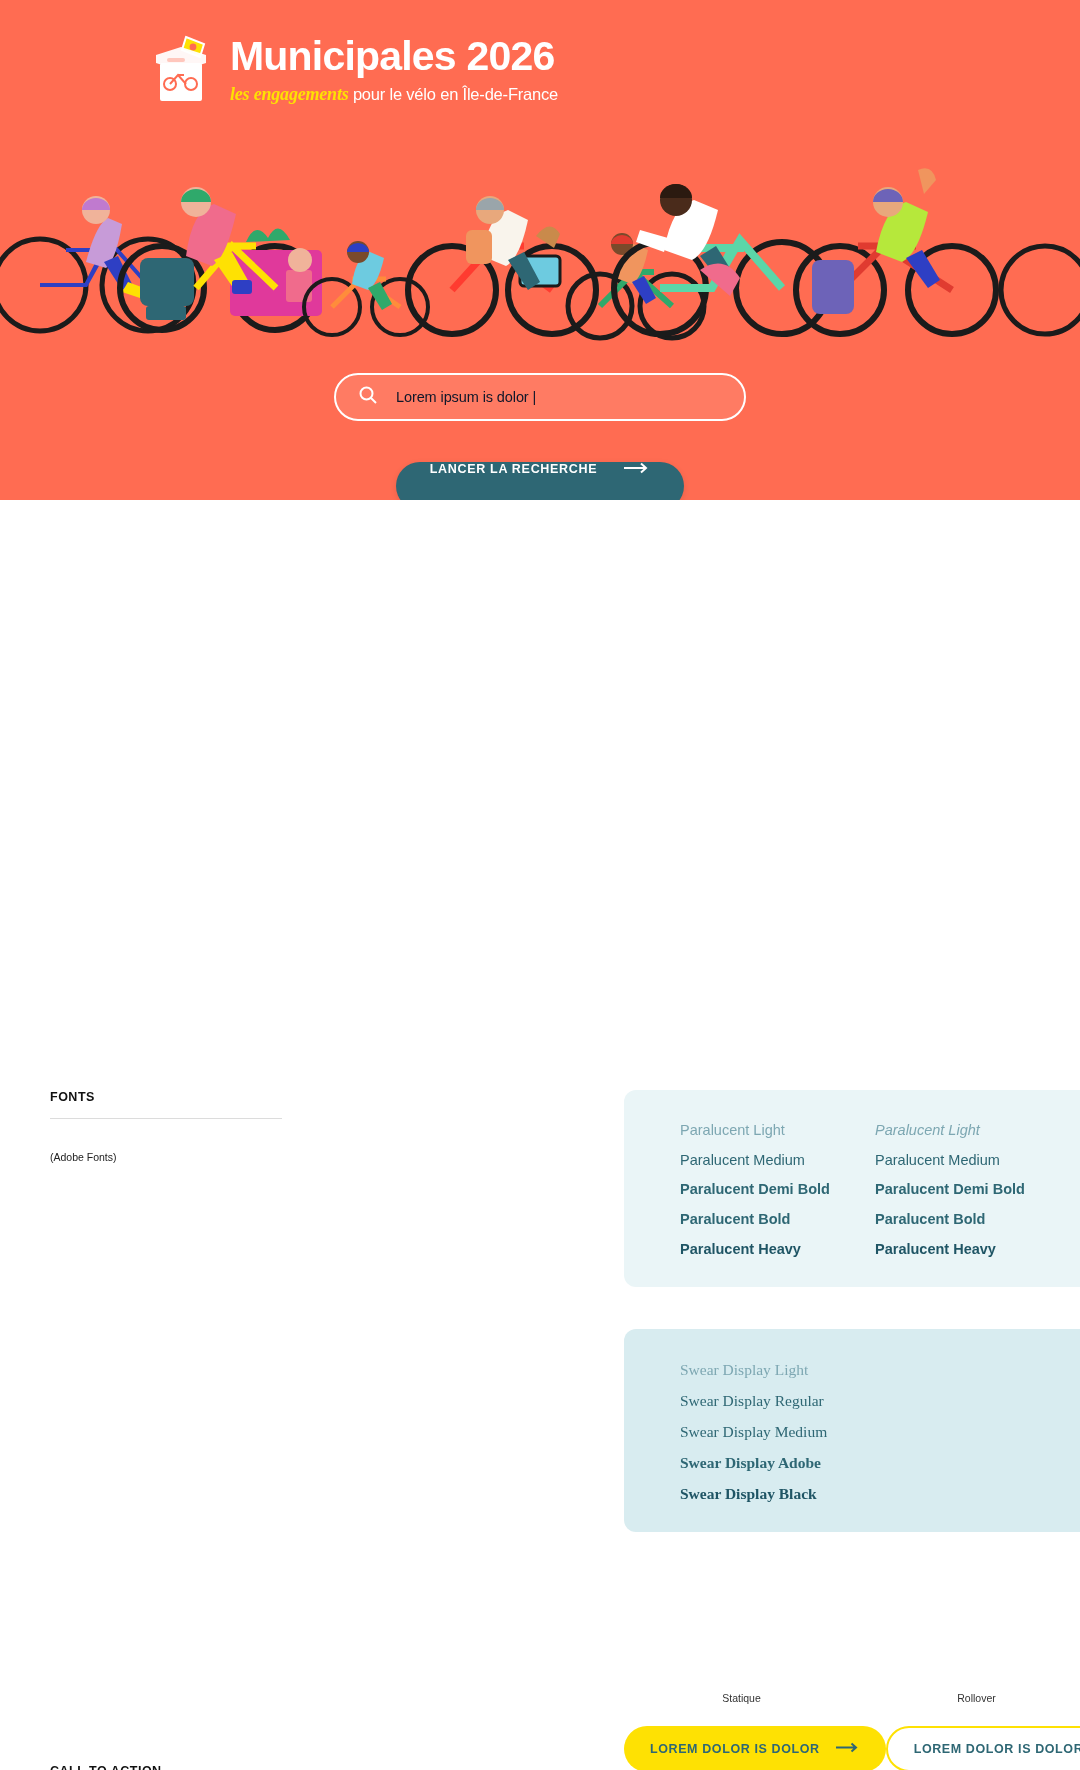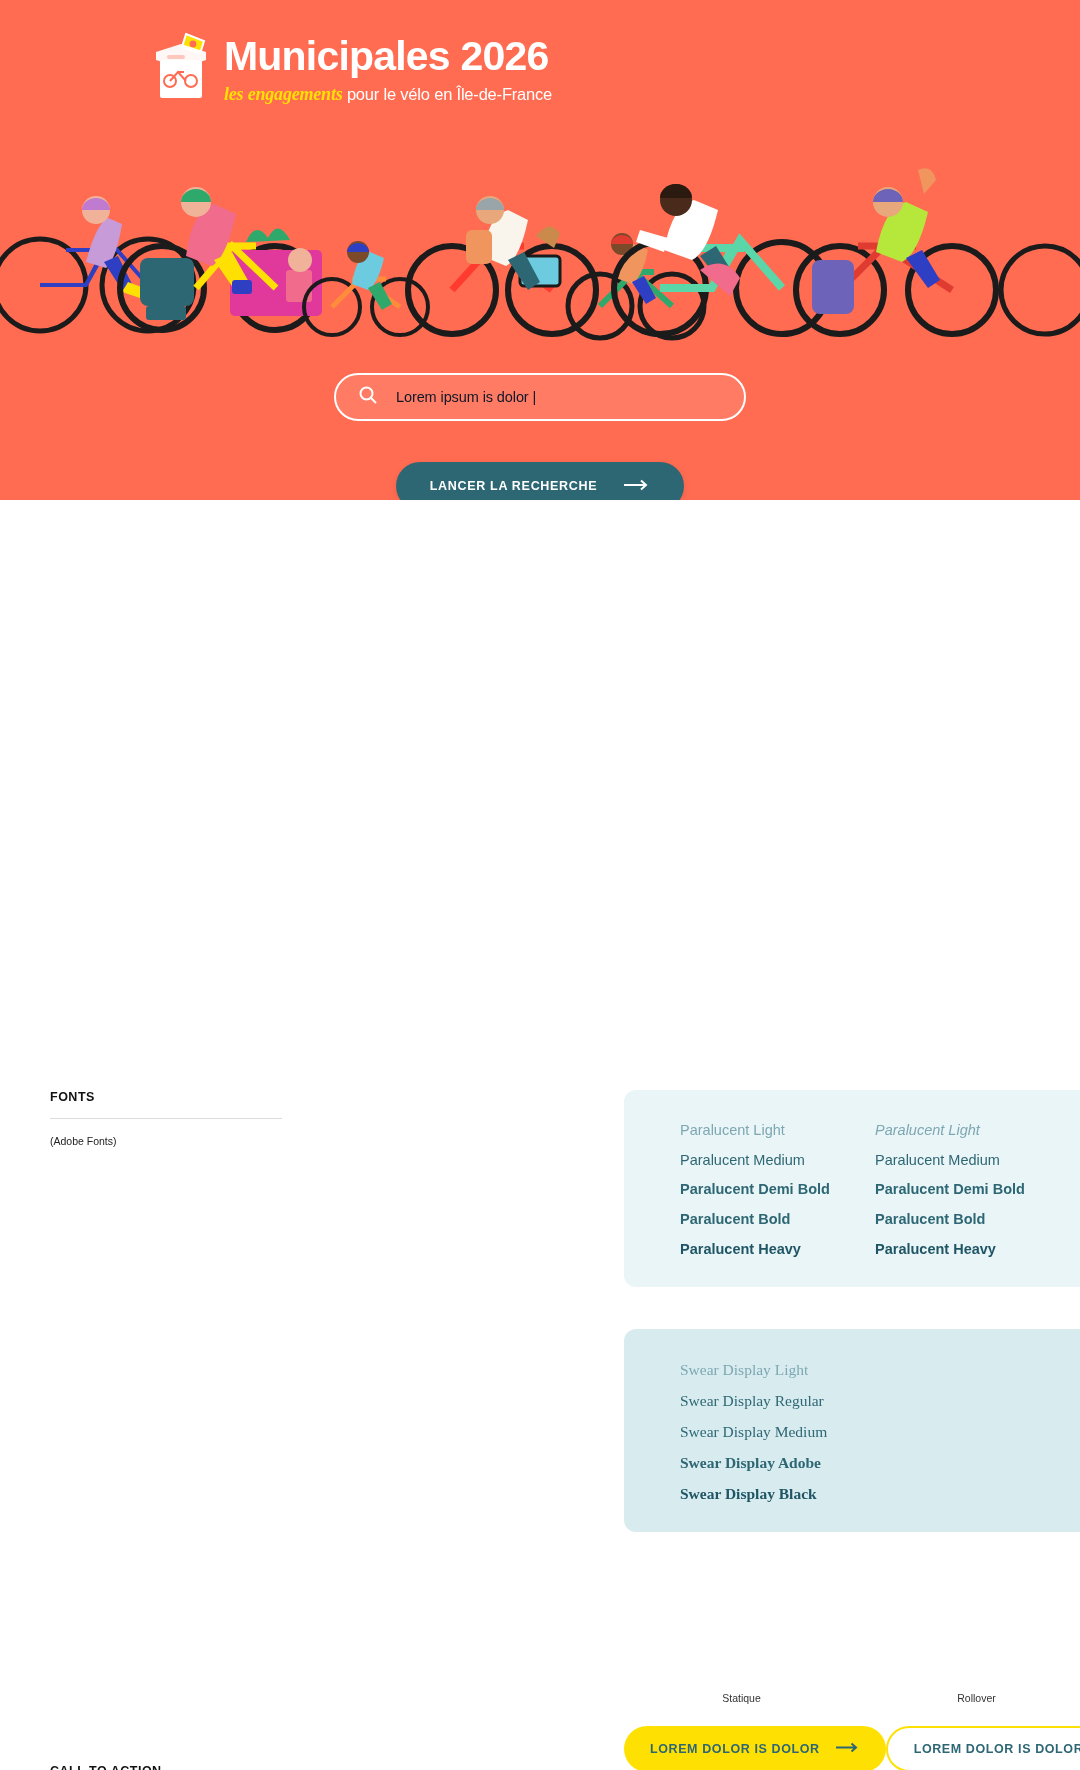--- a/index.html
+++ b/index.html
@@ -20,21 +20,21 @@
     background: #FF6C52;
     overflow: hidden;
   }
   .hero-top {
     display: flex;
     align-items: flex-start;
     padding: 30px 40px 0 150px;
     position: relative;
     z-index: 4;
   }
-  .brand { display: flex; align-items: flex-start; gap: 12px; }
+  .brand { display: flex; align-items: flex-end; gap: 18px; }
   .ballot-box { width: 62px; height: 72px; position: relative; flex: 0 0 auto; }
   .title-block { padding-top: 6px; }
   .site-title {
     font-size: 41px;
     font-weight: 700;
     letter-spacing: -0.8px;
     color: #ffffff;
     line-height: 1;
   }
   .site-sub {
@@ -99,21 +99,21 @@
     display: flex; justify-content: center;
     z-index: 5;
   }
   .hero-cta {
     background: #2E6774;
     color: #ffffff;
     border: none;
     border-radius: 28px;
     height: 48px;
     padding: 0 34px;
-    display: flex; align-items: center; gap: 27px;
+    display: flex; align-items: flex-start; gap: 27px;
     font-size: 12.5px; font-weight: 700; letter-spacing: 0.7px;
     cursor: pointer;
     box-shadow: 0 2px 6px rgba(0,0,0,0.10);
   }
 
   
   .guide { padding: 0 0 90px 0; }
   .sect { display: flex; position: relative; }
   .sect-label {
     width: 290px;
@@ -126,21 +126,21 @@
     letter-spacing: 0.5px;
     color: #111;
     padding-bottom: 14px;
     border-bottom: 1px solid #dcdcdc;
     width: 232px;
   }
   .sect-label p {
     font-size: 10.5px;
     color: #222;
     line-height: 1.55;
-    margin-top: 14px;
+    margin-top: 30px;
     width: 232px;
   }
   .sect-body { flex: 1; }
 
   
   .fonts-area { padding-top: 590px; }
   .fontcard {
     width: 470px;
     margin-left: 334px;
     background: #EAF5F7;

